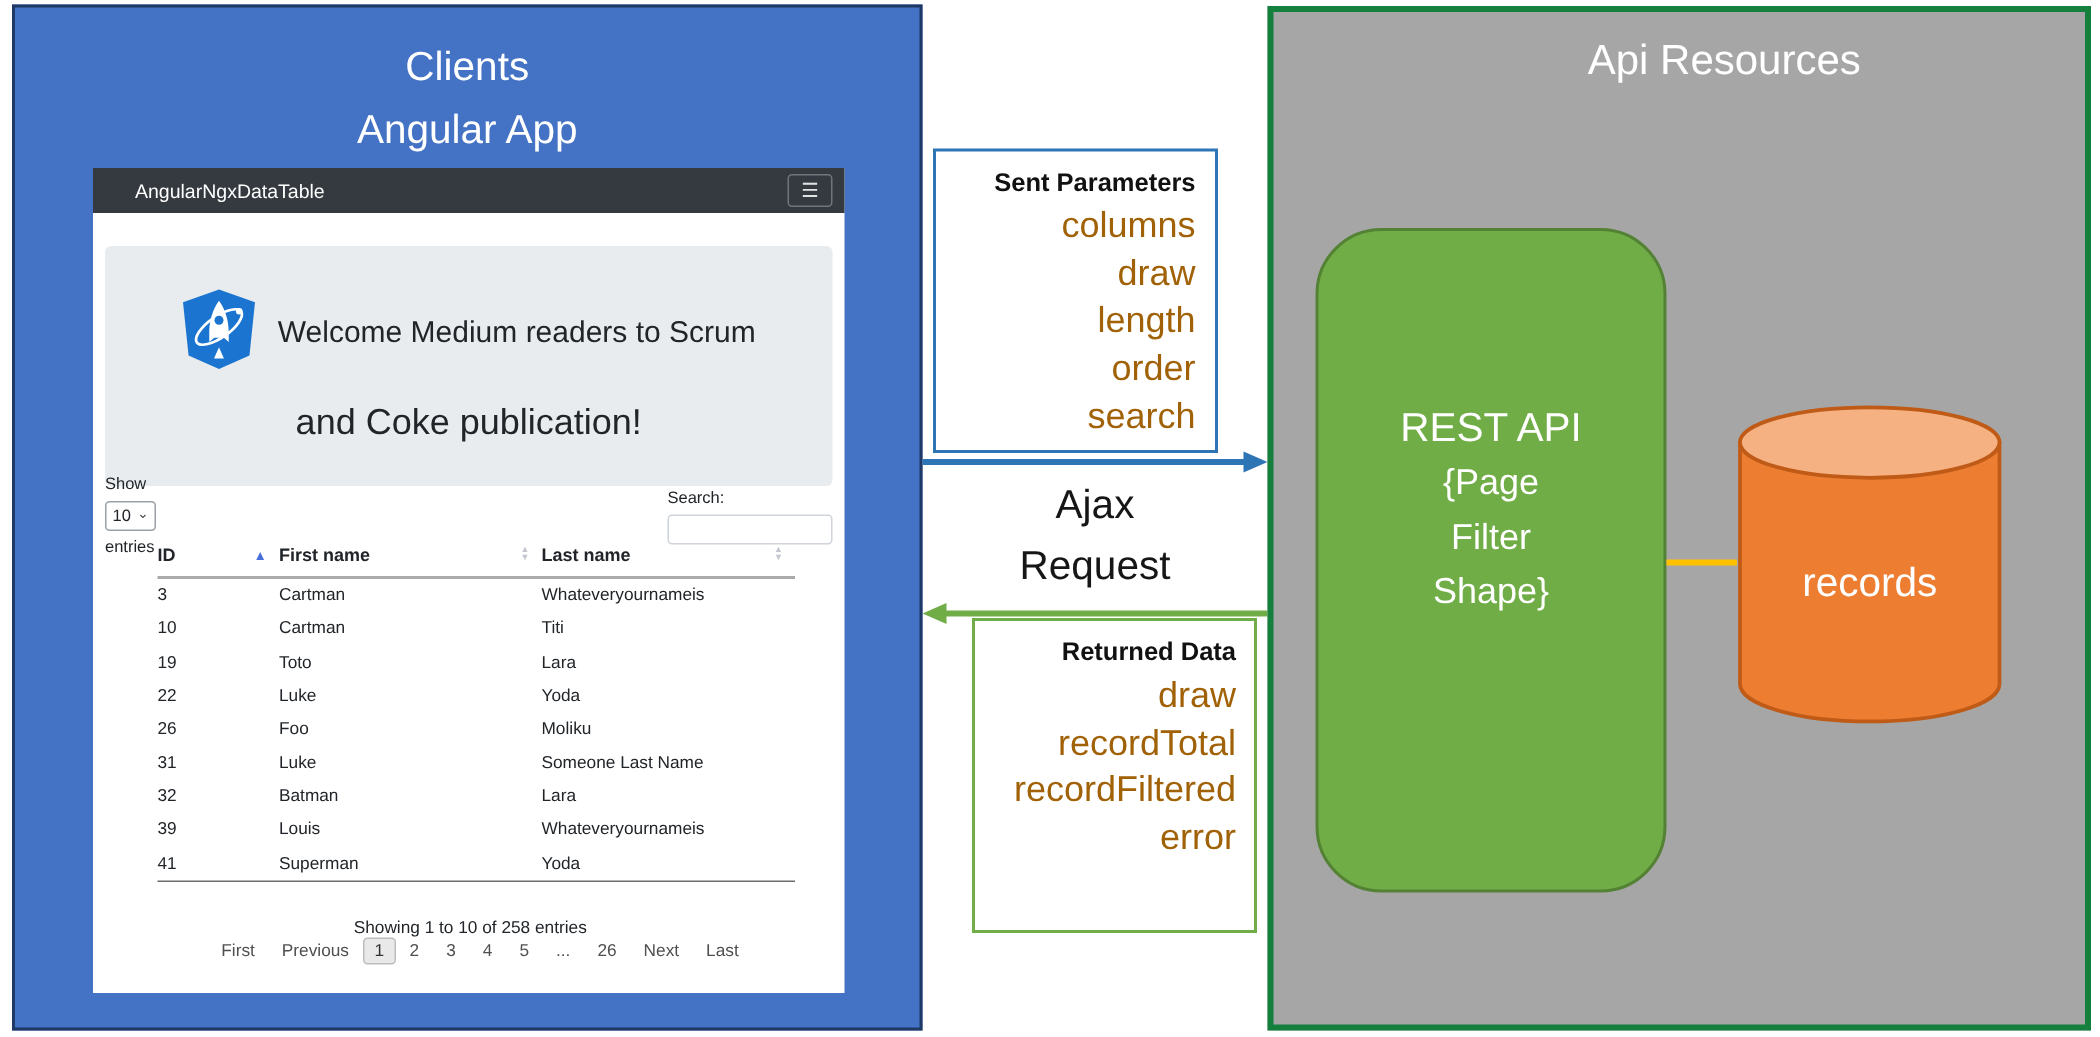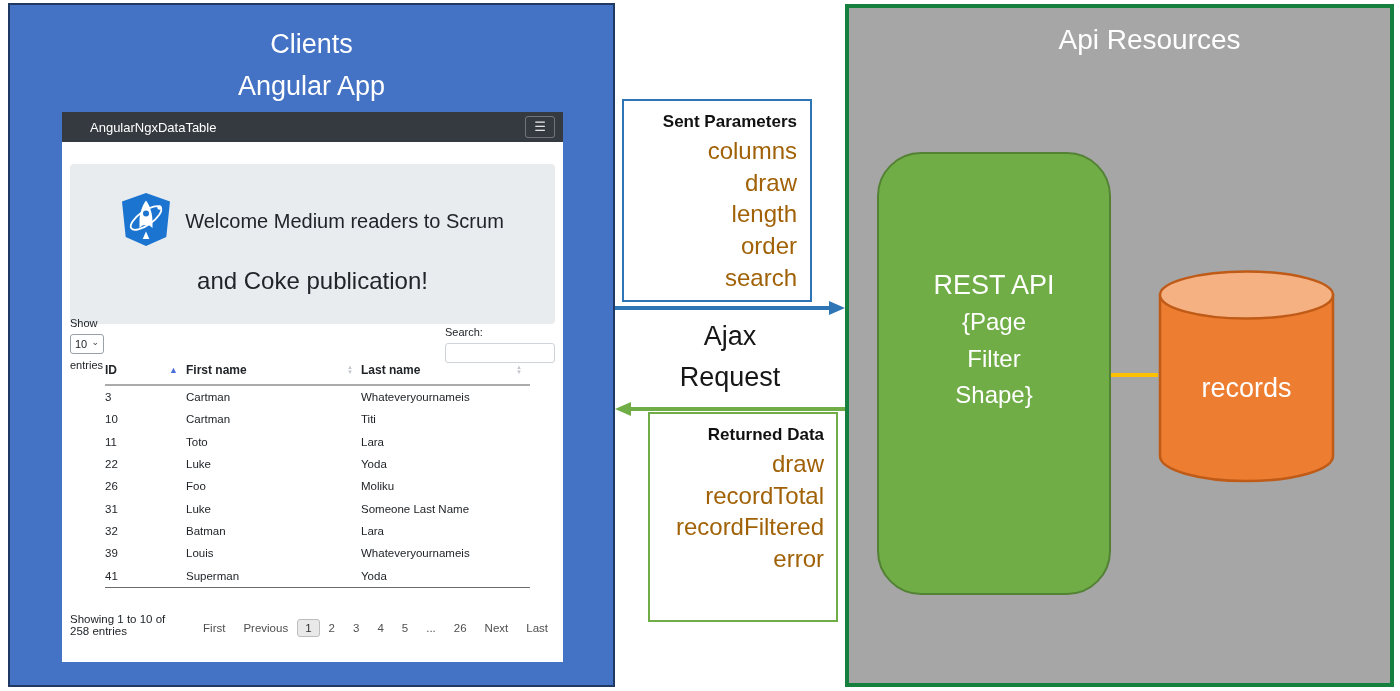--- a/index.html
+++ b/index.html
@@ -33,21 +33,21 @@
 
   .dtable { position:absolute; left:43px; top:246px; width:425px; font-size:11.5px; color:#212529; }
   .dt-header { display:grid; grid-template-columns:81px 175px 169px; font-weight:bold; font-size:12px;
     padding:5px 0 7px 0; border-bottom:2px solid #ababab; }
   .dt-header .hcell { display:flex; align-items:center; justify-content:space-between; padding-right:8px; cursor:pointer;text-align:right; }
   .sort-asc { font-size:9px; color:#4a6fdc; }
   .sort-both { display:inline-flex; flex-direction:column; line-height:5px; font-size:6px; color:#c4c6cf; }
   .dt-body .dt-row { display:grid; grid-template-columns:81px 175px 169px; height:22.3px; align-items:center; }
   .dt-footer-line { border-bottom:1px solid #6b6b6b; }
 
-  .pagination { position:absolute; left:8px; right:6px; top:501px; display:flex; align-items:flex-end; }
+  .pagination { position:absolute; left:8px; right:6px; top:501px; display:flex; align-items:center;flex-direction:column; }
   .pg-summary { font-size:11.5px; color:#212529; }
   .pg-items { display:flex; align-items:center; margin-left:13px; }
   .page-item { font-size:11.5px; color:#4f4f4f; padding:2px 9px; cursor:pointer; }
   .page-item.active { background:#e9e9e9; border:1px solid #bdbdbd; border-radius:3px; padding:2px 7px; color:#333; }
 
   
   .sent-box { position:absolute; left:622px; top:99px; width:190px; height:203px;
     background:#ffffff; border:2px solid #2E75B6; padding:8px 13px;text-align:right; }
   .sent-box .box-title { font-size:17px; font-weight:bold; color:#111; line-height:26px; }
   .param-line { font-size:24px; color:#a16207; line-height:31.7px; }
@@ -155,21 +155,21 @@
               <div>Whateveryournameis</div>
             </div>
 
             <div class="dt-row">
               <div>10</div>
               <div>Cartman</div>
               <div>Titi</div>
             </div>
 
             <div class="dt-row">
-              <div>11</div>
+              <div>19</div>
               <div>Toto</div>
               <div>Lara</div>
             </div>
 
             <div class="dt-row">
               <div>22</div>
               <div>Luke</div>
               <div>Yoda</div>
             </div>
 

